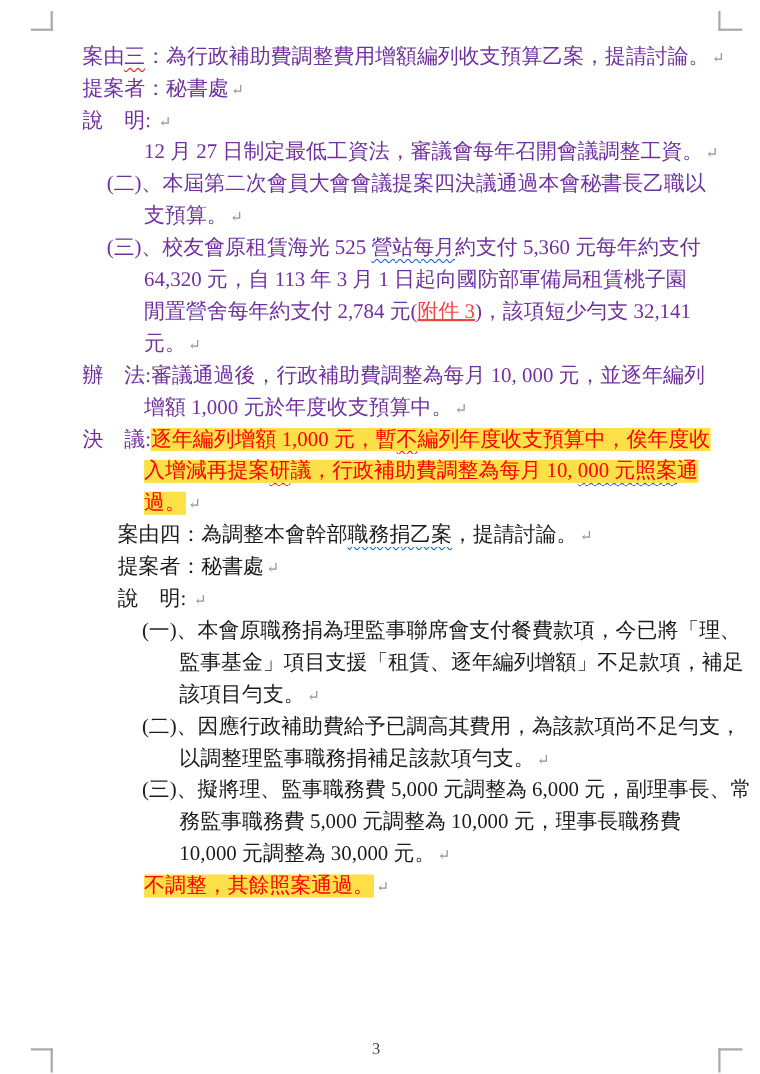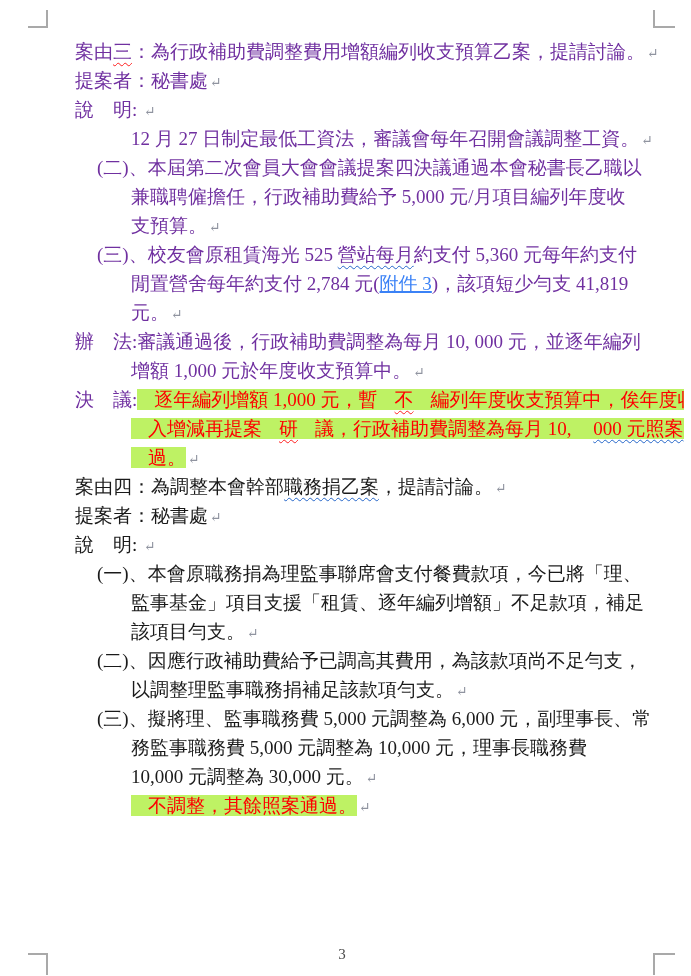--- a/index.html
+++ b/index.html
@@ -12,24 +12,24 @@
   .crop-tl { left:28px; top:10px;  width:18px; height:16px; border-right-width:2px; border-bottom-width:2px; }
   .crop-tr { left:653px; top:10px; width:20px; height:16px; border-left-width:2px;  border-bottom-width:2px; }
   .crop-bl { left:28px; top:953px; width:18px; height:20px; border-right-width:2px; border-top-width:2px; }
   .crop-br { left:653px; top:953px; width:20px; height:20px; border-left-width:2px; border-top-width:2px; }
 
   .textblock { position:absolute; left:75px; top:37px; width:585px; }
   .ln { height:29px; line-height:29px; font-size:19px; white-space:pre; }
   .li1 { padding-left:22px; }
   .li2 { padding-left:56px; }
   .sec-p { color:#7030A0; }
-  .sec-b { color:#1a1a1a; }
+  .sec-b { color:#1a1a1a;margin-left:32px; }
 
-  .c-redhl { color:#fe0000; background-color:#bef264;padding-left:17px; }
-  .c-link  { color:#3b82f6; text-decoration:underline; text-decoration-thickness:1.5px; cursor:pointer; }
+  .c-redhl { color:#fe0000; background-color:#fde047; }
+  .c-link  { color:#ef4444; text-decoration:underline; text-decoration-thickness:1.5px; cursor:pointer; }
   .sq-red  { text-decoration-line:underline; text-decoration-style:wavy; text-decoration-color:#ff1f1f;
              text-decoration-thickness:1px; text-underline-offset:4px; }
   .sq-blue { text-decoration-line:underline; text-decoration-style:wavy; text-decoration-color:#2667c9;
              text-decoration-thickness:1px; text-underline-offset:4px; }
   .pilcrow { color:#9094a0; font-size:14px; padding-left:2px; }
 
   .pagenum { position:absolute; left:0; right:0; top:946px; text-align:center;
              color:#4a4a4a; font-size:15px; font-family:"Liberation Serif","DejaVu Serif",serif; }
 </style>
 </head>
@@ -46,25 +46,25 @@
 
     <div class="ln sec-p"><span>案由</span><span class="sq-red">三</span><span>：為行政補助費調整費用增額編列收支預算乙案，提請討論。</span><span class="pilcrow">↵</span></div>
 
     <div class="ln sec-p"><span>提案者：秘書處</span><span class="pilcrow">↵</span></div>
 
     <div class="ln sec-p"><span>說　明: </span><span class="pilcrow">↵</span></div>
 
     <div class="ln sec-p li2"><span>12 月 27 日制定最低工資法，審議會每年召開會議調整工資。</span><span class="pilcrow">↵</span></div>
 
     <div class="ln sec-p li1"><span>(二)、本屆第二次會員大會會議提案四決議通過本會秘書長乙職以</span></div>
-    <div class="ln sec-p li2"><span>兼職聘僱擔任，行政補助費給予 5,000 元/月項目編列年度收</span></div>
     <div class="ln sec-p li2"><span>支預算。</span><span class="pilcrow">↵</span></div>
 
     <div class="ln sec-p li1"><span>(三)、校友會原租賃海光 525 </span><span class="sq-blue">營站每月</span><span>約支付 5,360 元每年約支付</span></div>
-    <div class="ln sec-p li2"><span>閒置營舍每年約支付 2,784 元(</span><a class="c-link">附件 3</a><span>)，該項短少勻支 41,819</span></div>
+    <div class="ln sec-p li2"><span>64,320 元，自 113 年 3 月 1 日起向國防部軍備局租賃桃子園</span></div>
+    <div class="ln sec-p li2"><span>閒置營舍每年約支付 2,784 元(</span><a class="c-link">附件 3</a><span>)，該項短少勻支 32,141</span></div>
     <div class="ln sec-p li2"><span>元。</span><span class="pilcrow">↵</span></div>
 
     <div class="ln sec-p"><span>辦　法:審議通過後，行政補助費調整為每月 10, 000 元，並逐年編列</span></div>
     <div class="ln sec-p li2"><span>增額 1,000 元於年度收支預算中。</span><span class="pilcrow">↵</span></div>
 
     <div class="ln sec-p"><span>決　議:</span><span class="c-redhl">逐年編列增額 1,000 元，暫</span><span class="c-redhl sq-red">不</span><span class="c-redhl">編列年度收支預算中，俟年度收</span></div>
     <div class="ln li2"><span class="c-redhl">入增減再提案</span><span class="c-redhl sq-red">研</span><span class="c-redhl">議，行政補助費調整為每月 10, </span><span class="c-redhl sq-blue">000 元照案</span><span class="c-redhl">通</span></div>
     <div class="ln li2"><span class="c-redhl">過。</span><span class="pilcrow">↵</span></div>
 
     <div class="ln sec-b"><span>案由四：為調整本會幹部</span><span class="sq-blue">職務捐乙案</span><span>，提請討論。</span><span class="pilcrow">↵</span></div>

